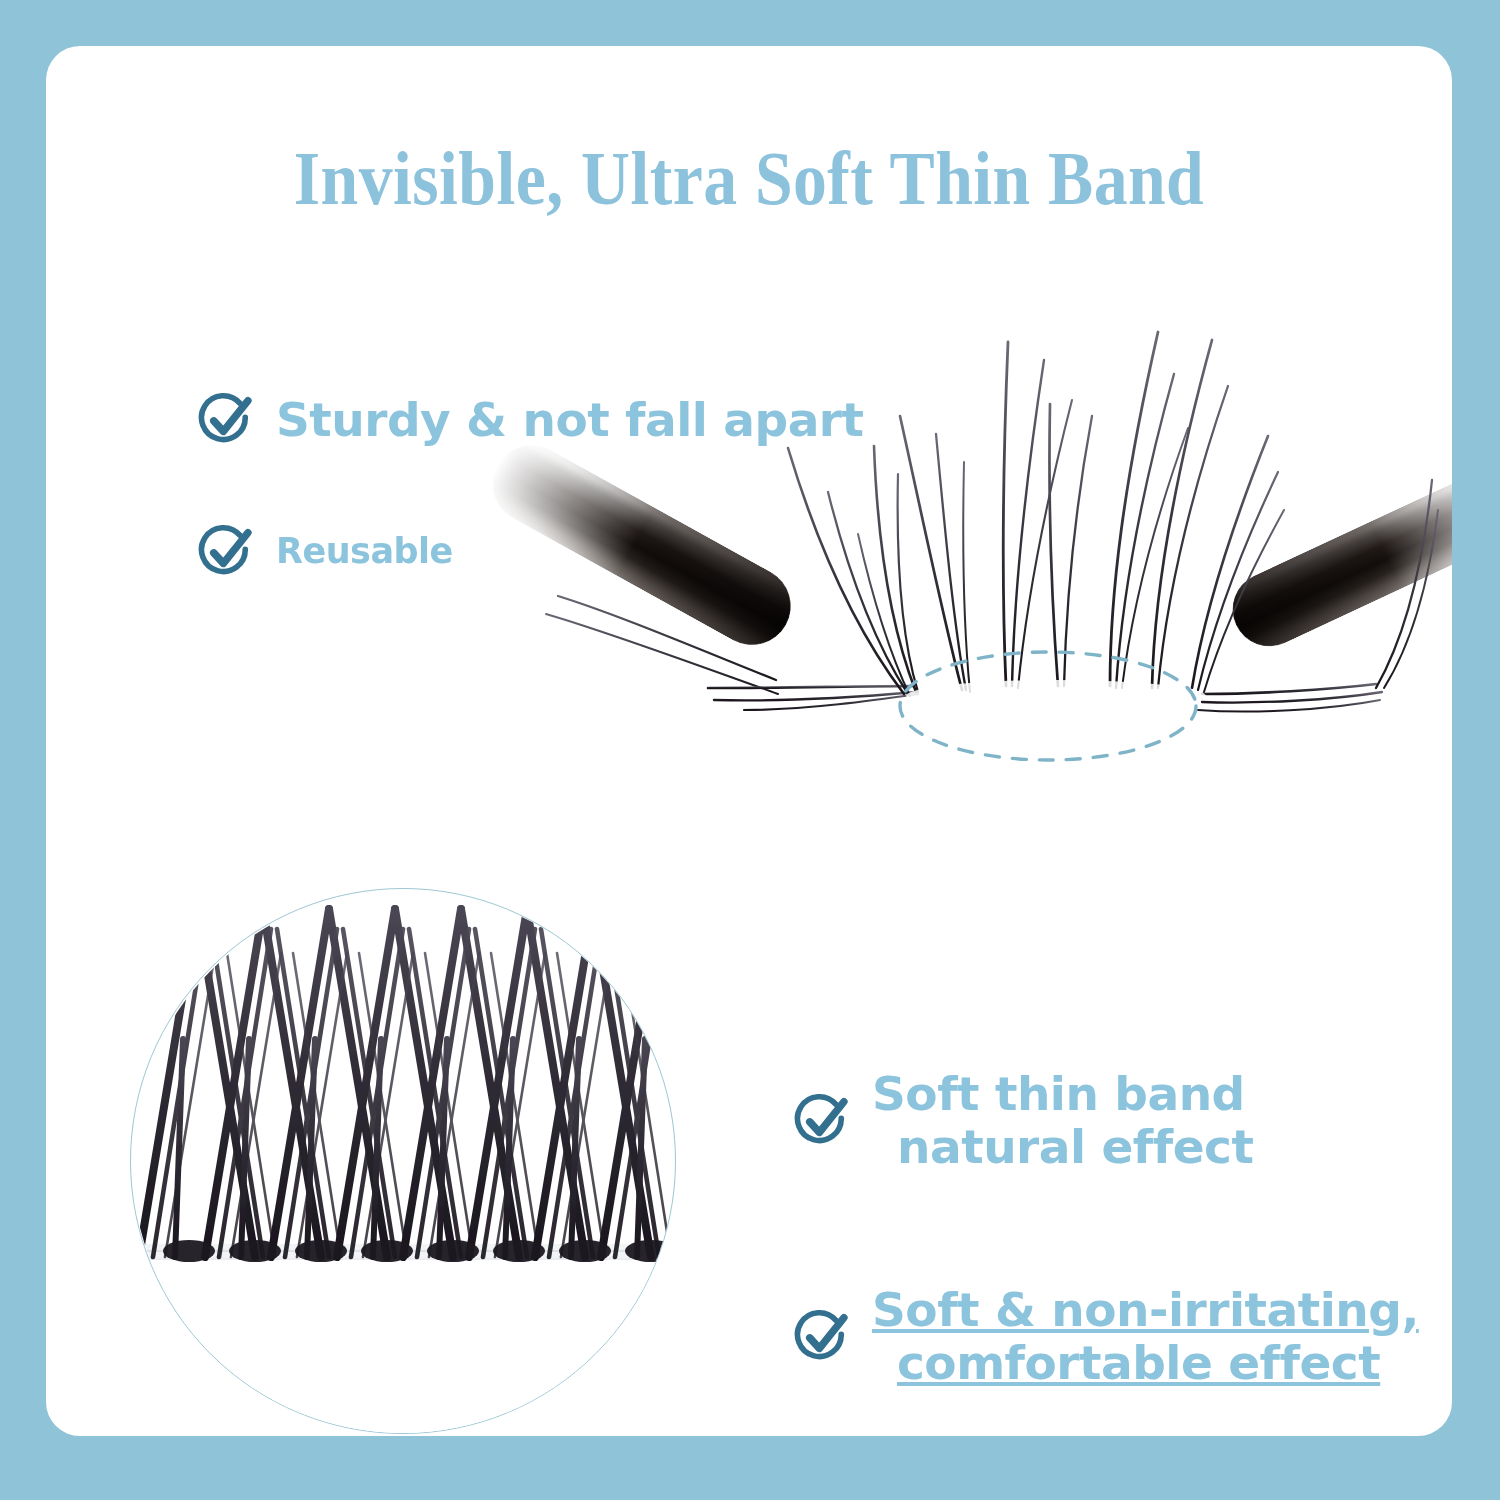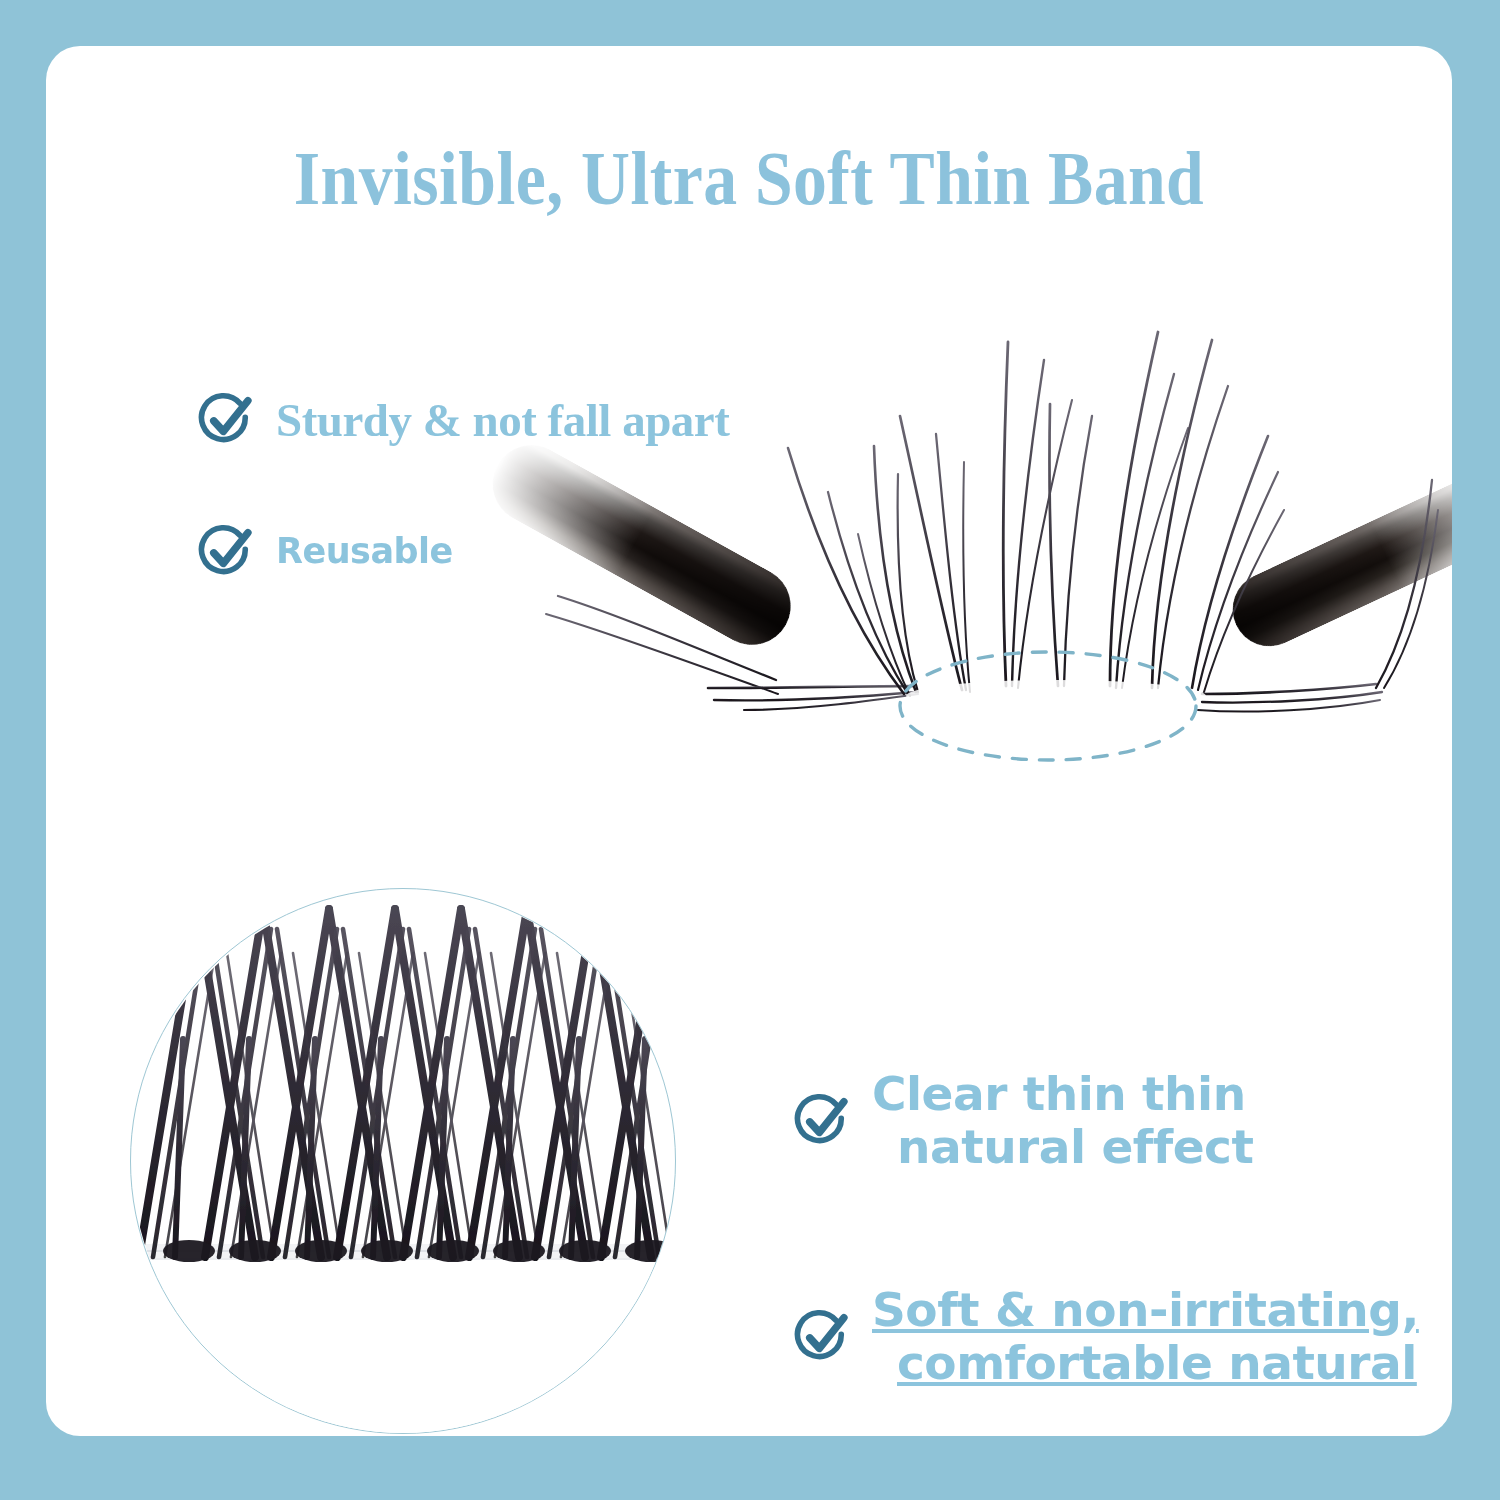--- a/index.html
+++ b/index.html
@@ -57,21 +57,21 @@
   }
   .bullet .blabel{
     font-family:"DejaVu Sans", sans-serif;
     font-weight:bold;
     color:#8CC4DD;
     letter-spacing:-0.5px;
     line-height:1.12;
   }
 
   #bullet-sturdy   { left:152px; top:346px; }
-  #bullet-sturdy .blabel{ font-size:47px;font-family:Liberation Serif, serif; }
+  #bullet-sturdy .blabel{ font-size:47px; }
 
   #bullet-reusable { left:152px; top:478px; }
   #bullet-reusable .blabel{ font-size:35px; }
 
   #bullet-clear    { left:748px; top:1022px; }
   #bullet-clear .blabel{ font-size:47px; }
 
   #bullet-soft     { left:748px; top:1238px; }
   #bullet-soft .blabel{ font-size:47px;text-decoration:underline; }
 
@@ -342,30 +342,30 @@
       </svg>
       <div class="blabel">Reusable</div>
     </div>
 
     <div class="bullet" id="bullet-clear">
       <svg class="check-icon" viewBox="0 0 64 64">
         <path d="M 48 13 A 25 25 0 1 0 54 29" fill="none" stroke="#33708F" stroke-width="6.4" stroke-linecap="round"></path>
         <path d="M 18 33 L 29 45 L 57 10" fill="none" stroke="#33708F" stroke-width="8.6" stroke-linecap="round" stroke-linejoin="round"></path>
       </svg>
       <div class="blabel">
-        <span class="l1">Clear thin thin</span>
+        <span class="l1">Soft thin band</span>
         <span class="l2">natural effect</span>
       </div>
     </div>
 
     <div class="bullet" id="bullet-soft">
       <svg class="check-icon" viewBox="0 0 64 64">
         <path d="M 48 13 A 25 25 0 1 0 54 29" fill="none" stroke="#33708F" stroke-width="6.4" stroke-linecap="round"></path>
         <path d="M 18 33 L 29 45 L 57 10" fill="none" stroke="#33708F" stroke-width="8.6" stroke-linecap="round" stroke-linejoin="round"></path>
       </svg>
       <div class="blabel">
         <span class="l1">Soft &amp; non-irritating,</span>
-        <span class="l2">comfortable natural</span>
+        <span class="l2">comfortable effect</span>
       </div>
     </div>
 
   </div>
 </div>
 
 </body></html>

